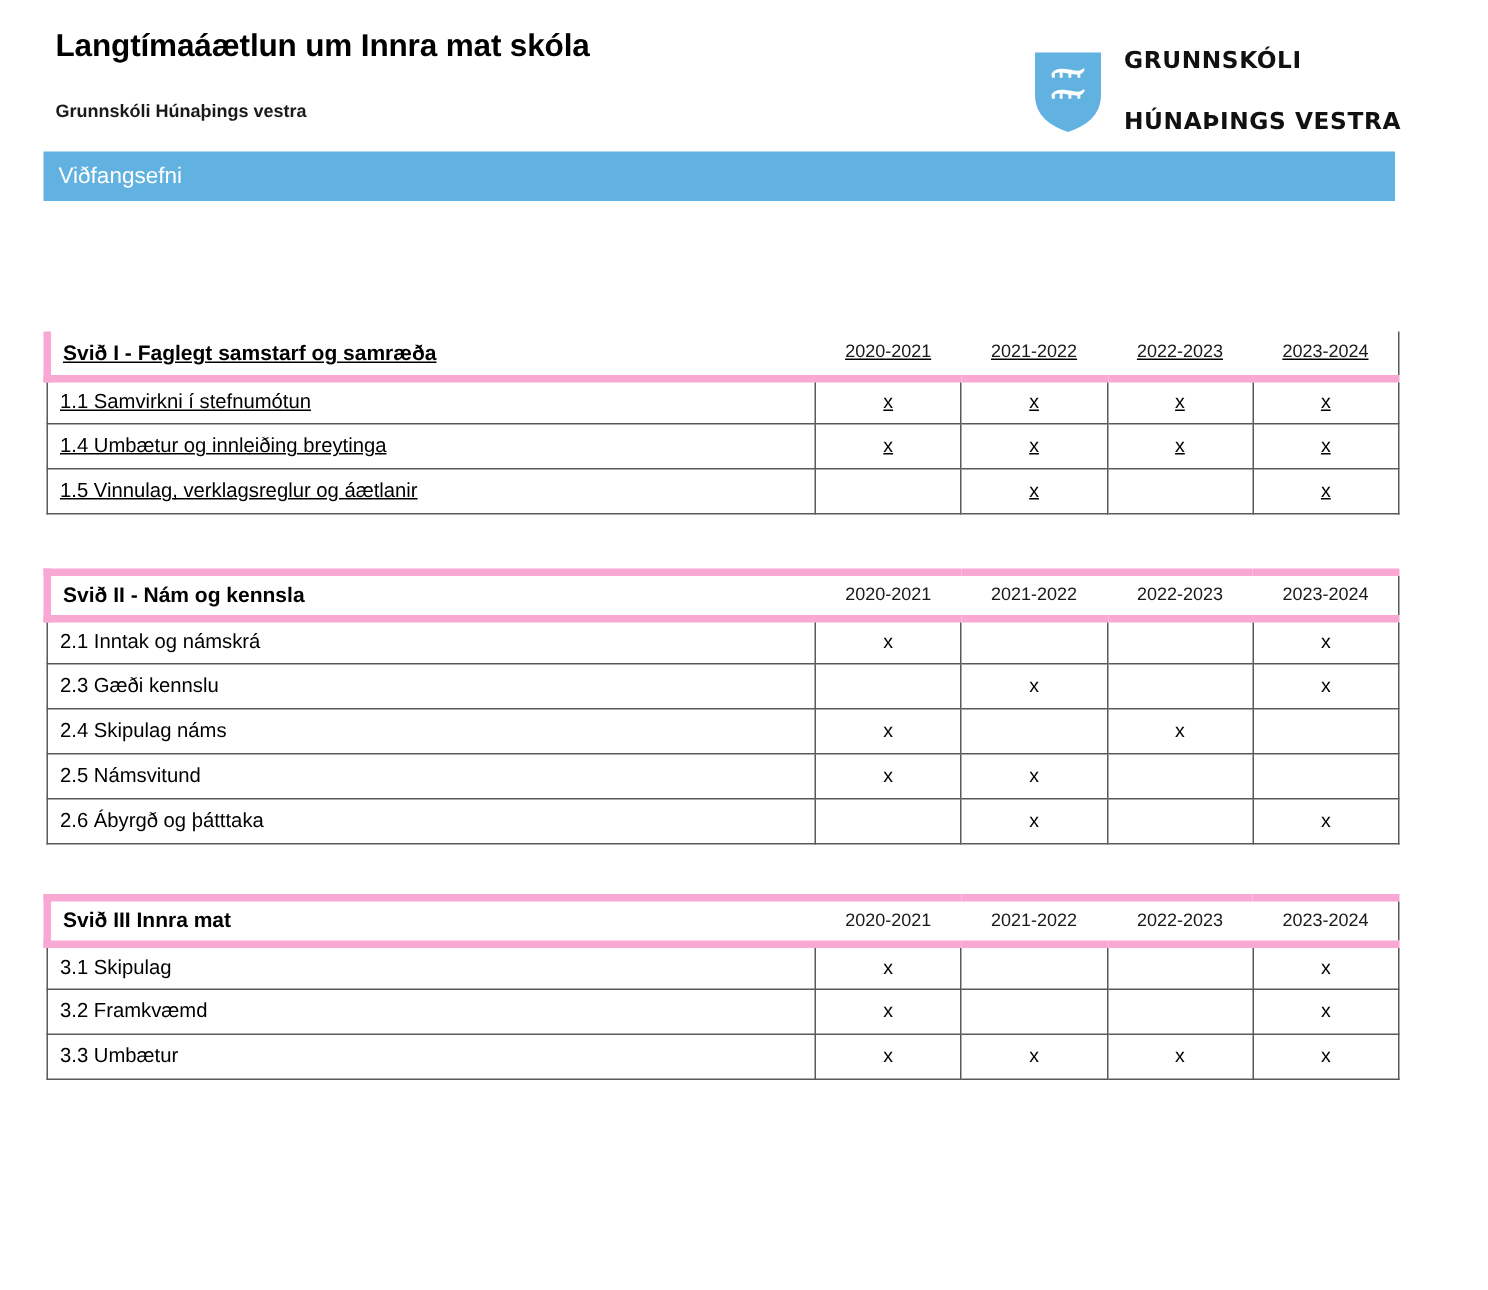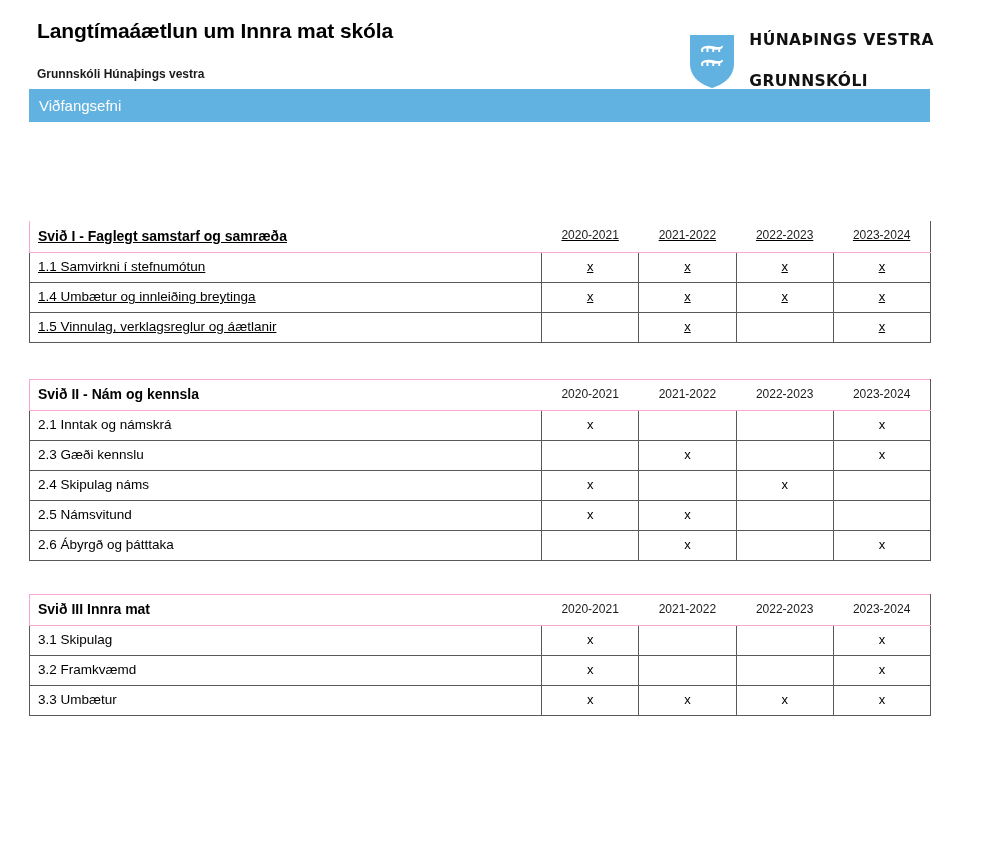--- a/index.html
+++ b/index.html
@@ -66,21 +66,21 @@
     letter-spacing: 0.4px;
     color: #111111;
     white-space: pre-line;
     font-family: "DejaVu Sans", sans-serif;
   }
 
   
   .topic-bar {
     position: absolute;
     left: 29px;
-    top: 89px;
+    top: 101px;
     width: 901px;
     height: 33px;
     background: #61b2e0;
     color: #ffffff;
     font-size: 15px;
     display: flex;
     align-items: center;
     padding-left: 10px;
   }
 
@@ -104,21 +104,21 @@
     line-height: 1.15;
   }
   .tbl td.mark {
     text-align: center;
     padding: 0;
     font-size: 13px;
   }
 
   
   tr.section-head td {
-    border: 1px solid #f9a8d4;
+    border: 5px solid #f9a8d4;
     height: 31px;
   }
   tr.section-head td.sec-title {
     font-weight: bold;
     font-size: 14px;
     border-right: none;
   }
   tr.section-head td.year {
     text-align: center;
     font-size: 12px;
@@ -158,22 +158,22 @@
       <span>
         <svg class="shield" viewBox="0 0 48 56" xmlns="http://www.w3.org/2000/svg">
           <path d="M2 2 H46 V30 C46 44 36 51 24 55 C12 51 2 44 2 30 Z" fill="#61b2e0"></path>
           <g fill="#ffffff">
             <path d="M13 16 c1.6 -2.6 5 -3.4 8.2 -3.2 c3.4 0.2 6.6 1.3 9.6 1.3 c1.4 0 2.3 -0.5 3.1 -1.2 c0.6 -0.5 1.3 -0.2 1.1 0.6 c-0.3 1.2 -1.3 2.3 -2.8 2.8 l0 2.6 l-1.9 0 l0 -2.3 c-1.3 0.1 -2.7 0 -4.1 -0.2 l0 2.5 l-1.9 0 l0 -2.8 c-1.3 -0.3 -2.6 -0.6 -3.9 -0.7 l0 3.5 l-1.9 0 l0 -3.6 c-1.3 0 -2.4 0.2 -3.3 0.7 l0 2.9 l-1.9 0 Z"></path>
             <path d="M13 30 c1.6 -2.6 5 -3.4 8.2 -3.2 c3.4 0.2 6.6 1.3 9.6 1.3 c1.4 0 2.3 -0.5 3.1 -1.2 c0.6 -0.5 1.3 -0.2 1.1 0.6 c-0.3 1.2 -1.3 2.3 -2.8 2.8 l0 2.6 l-1.9 0 l0 -2.3 c-1.3 0.1 -2.7 0 -4.1 -0.2 l0 2.5 l-1.9 0 l0 -2.8 c-1.3 -0.3 -2.6 -0.6 -3.9 -0.7 l0 3.5 l-1.9 0 l0 -3.6 c-1.3 0 -2.4 0.2 -3.3 0.7 l0 2.9 l-1.9 0 Z"></path>
           </g>
         </svg>
       </span>
       <div class="logo-text">
+        <div>GRUNNSKÓLI</div>
         <div>HÚNAÞINGS VESTRA</div>
-        <div>GRUNNSKÓLI</div>
       </div>
     </div>
   </div>
 
   <div class="topic-bar">
     <span>Viðfangsefni</span>
   </div>
 
   <table class="tbl first">
     <colgroup>

